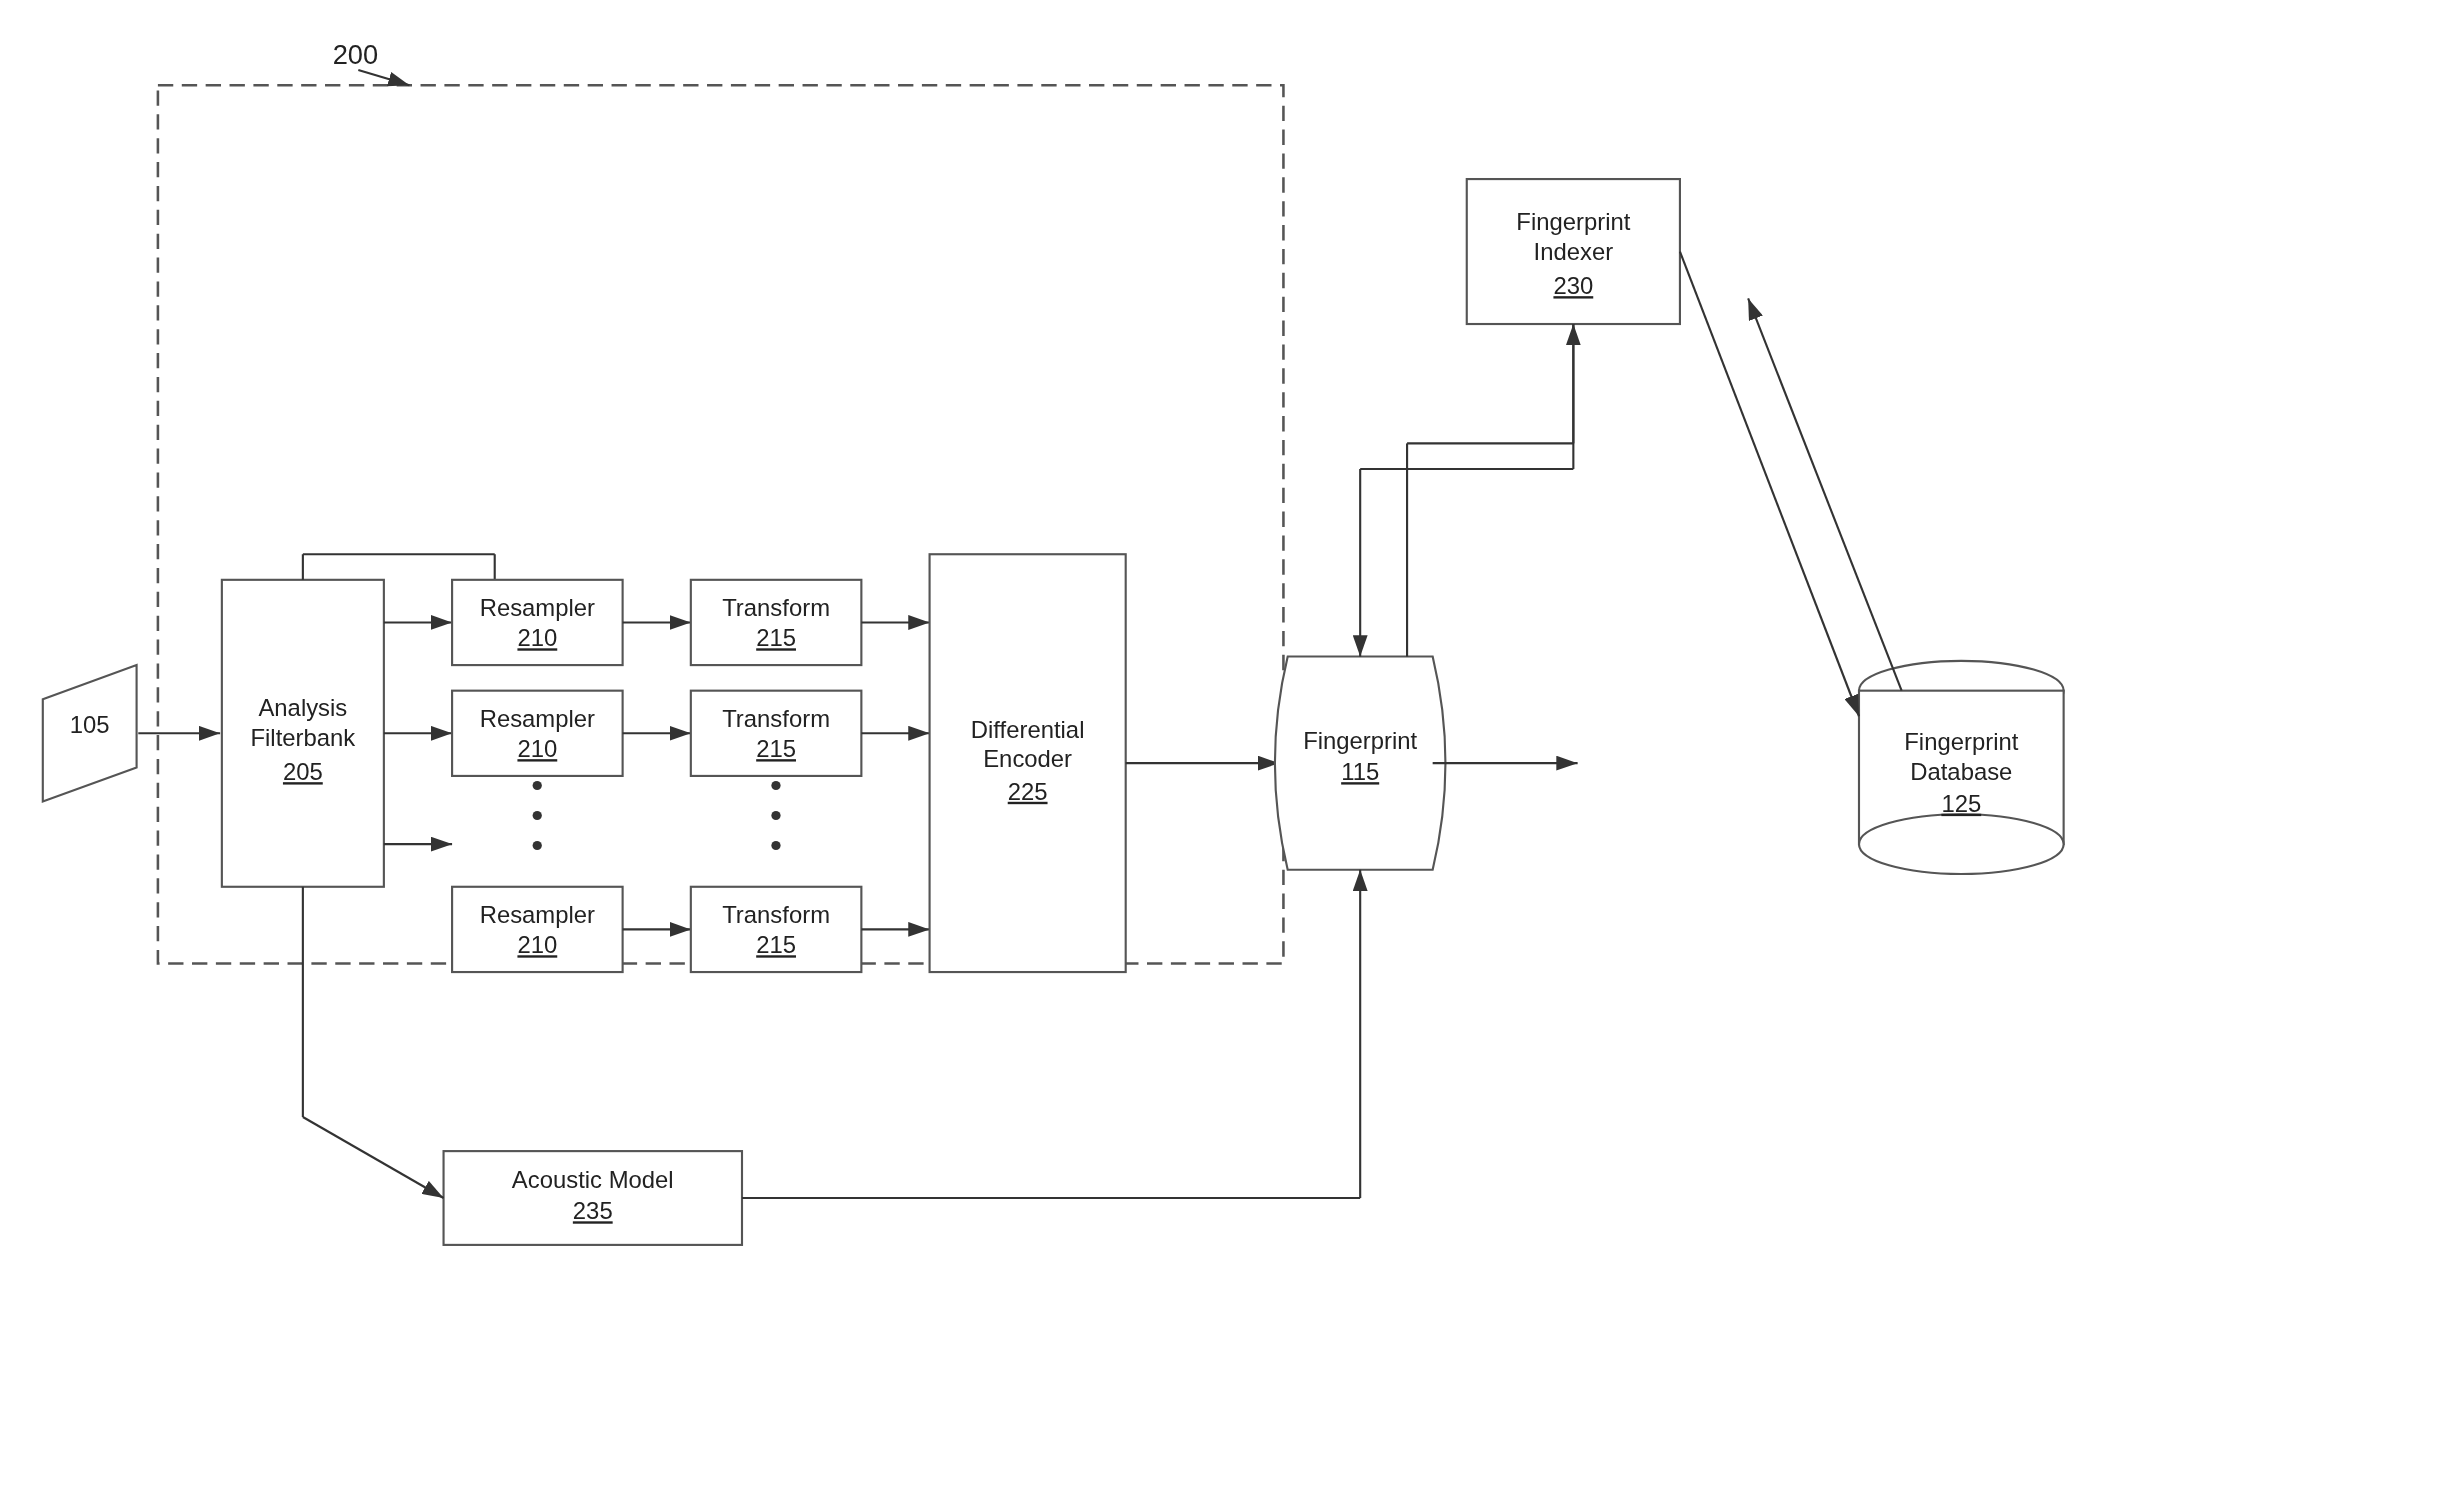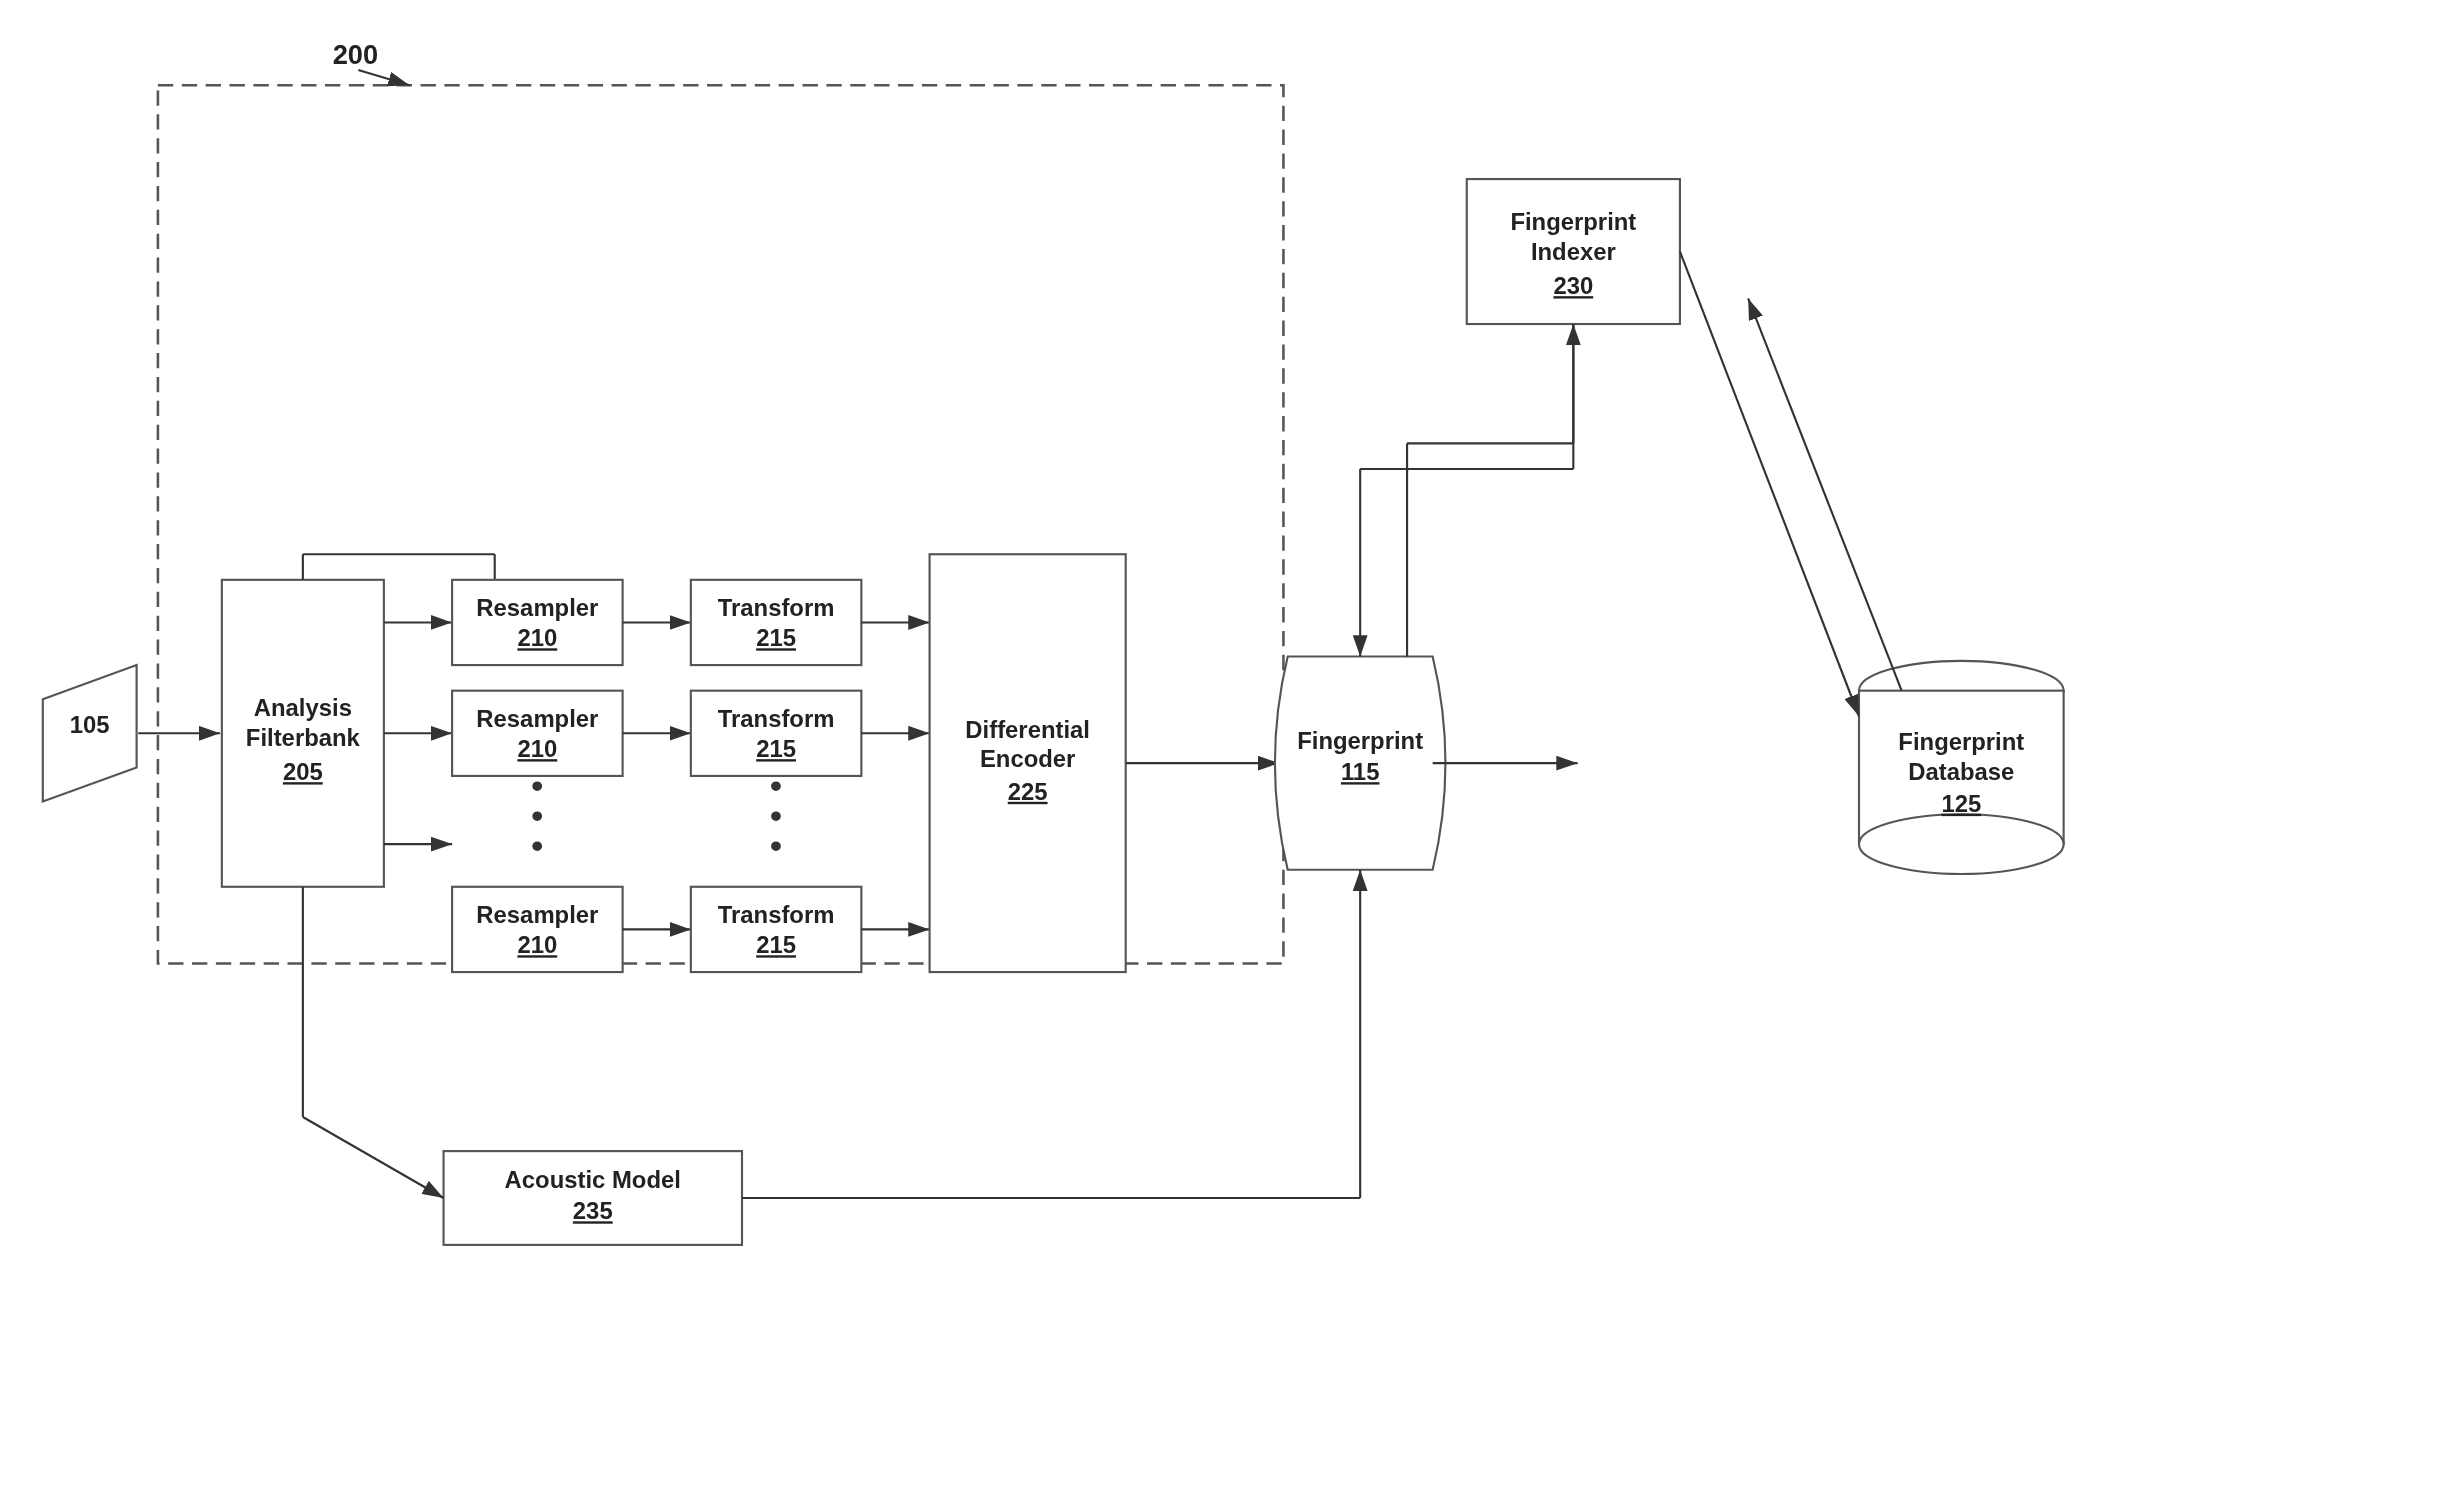--- a/index.html
+++ b/index.html
@@ -9,21 +9,20 @@
       width: 2462px;
       height: 1499px;
       position: relative;
       overflow: hidden;
     }
     .diagram-container {
       position: absolute;
       top: 0; left: 0;
       width: 2462px;
       height: 1499px;
-      font-weight: bold;
     }
     svg {
       width: 100%;
       height: 100%;
     }
   </style>
 </head>
 <body>
 
 <div class="diagram-container">

